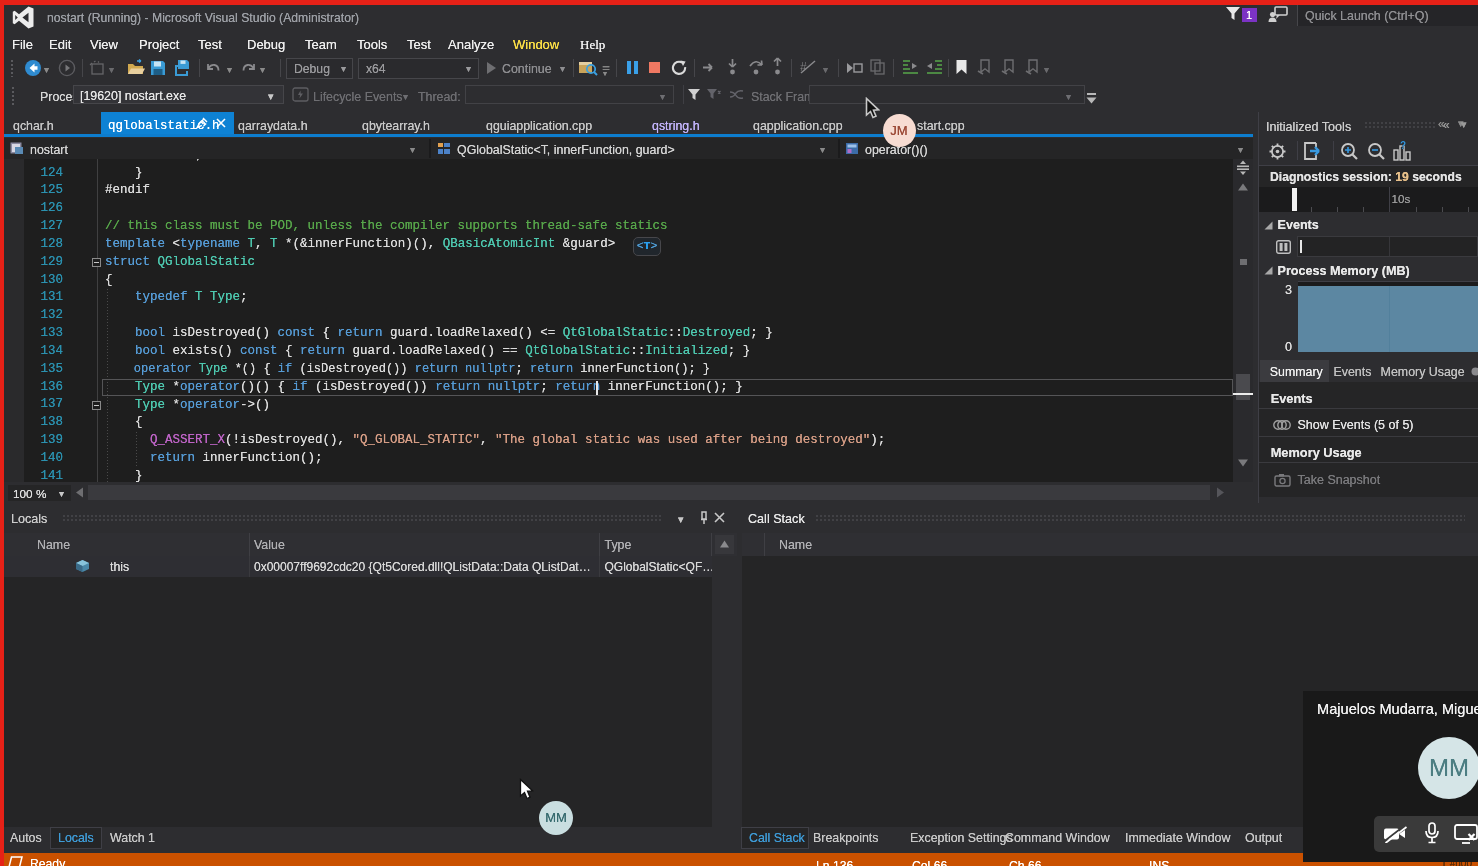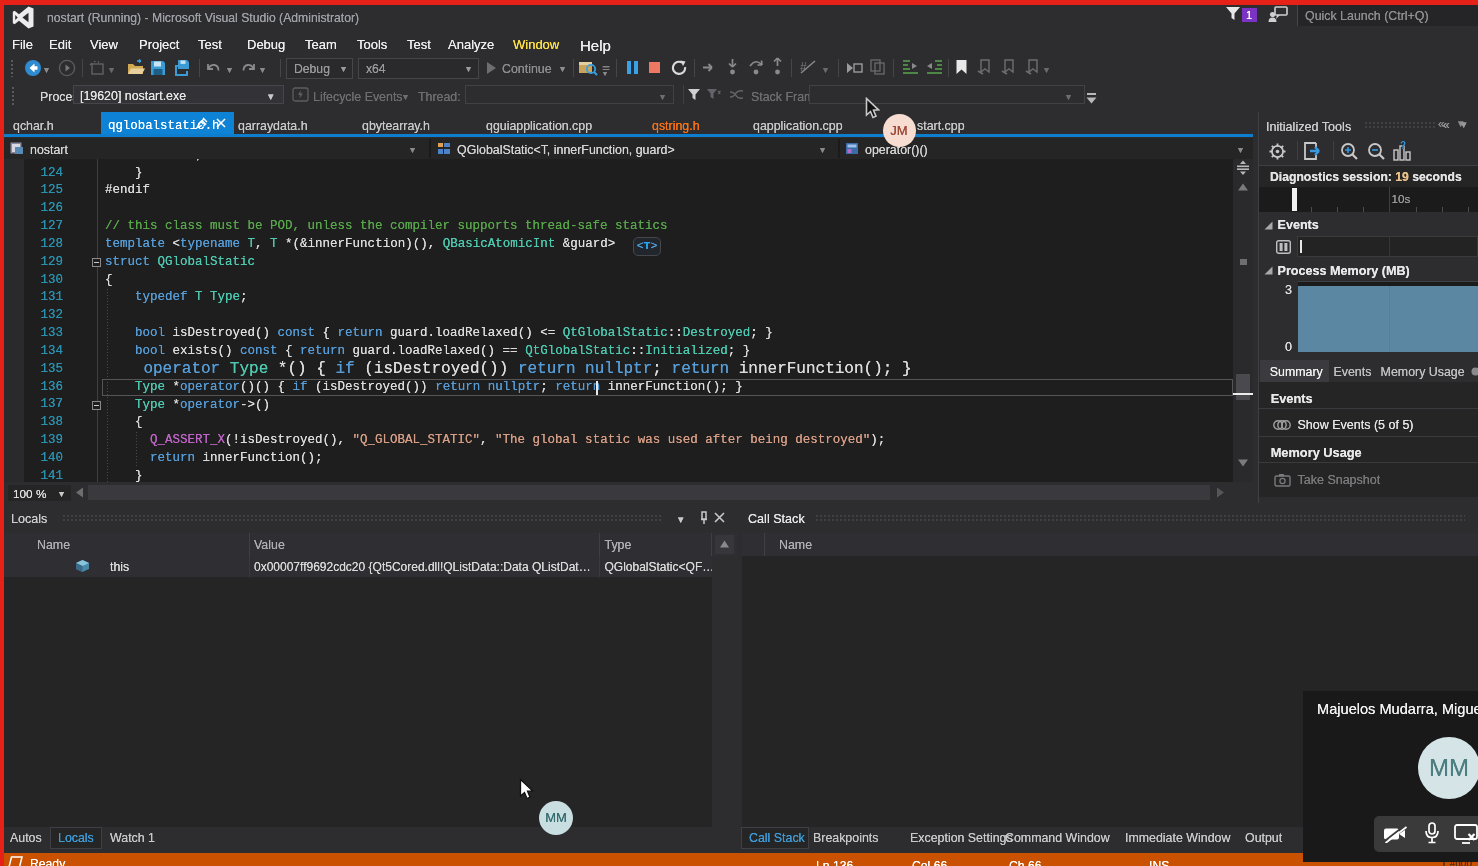--- a/index.html
+++ b/index.html
@@ -29,21 +29,21 @@
 <div class="a" style="left:49px;top:36.5px;font-size:13px;color:#eeeeee;white-space:nowrap;">Edit</div>
 <div class="a" style="left:90px;top:36.5px;font-size:13px;color:#eeeeee;white-space:nowrap;">View</div>
 <div class="a" style="left:139px;top:36.5px;font-size:13px;color:#eeeeee;white-space:nowrap;">Project</div>
 <div class="a" style="left:198px;top:36.5px;font-size:13px;color:#eeeeee;white-space:nowrap;">Test</div>
 <div class="a" style="left:247px;top:36.5px;font-size:13px;color:#eeeeee;white-space:nowrap;">Debug</div>
 <div class="a" style="left:305px;top:36.5px;font-size:13px;color:#eeeeee;white-space:nowrap;">Team</div>
 <div class="a" style="left:357px;top:36.5px;font-size:13px;color:#eeeeee;white-space:nowrap;">Tools</div>
 <div class="a" style="left:407px;top:36.5px;font-size:13px;color:#eeeeee;white-space:nowrap;">Test</div>
 <div class="a" style="left:448px;top:36.5px;font-size:13px;color:#eeeeee;white-space:nowrap;">Analyze</div>
 <div class="a" style="left:513px;top:36.5px;font-size:13px;color:#fde047;white-space:nowrap;">Window</div>
-<div class="a" style="left:580px;top:36.5px;font-size:15px;color:#eeeeee;white-space:nowrap;">Help</div>
+<div class="a" style="left:580px;top:36.5px;font-size:13px;color:#eeeeee;white-space:nowrap;font-family:Liberation Serif, serif;">Help</div>
 <div class="a" style="left:10px;top:59px;width:4px;height:18px;background-image:radial-gradient(#5a5a5e 1px,transparent 1.1px);background-size:4px 4px;"></div>
 <svg class="a" style="left:24px;top:59px" width="18" height="18">
       <circle cx="9" cy="9" r="8" fill="#2f8bd0"></circle>
       <path d="M10.5 4.5 L5.5 9 L10.5 13.5 L10.5 10.8 L13.5 10.8 L13.5 7.2 L10.5 7.2 Z" fill="#fff"></path>
     </svg>
 <div class="a" style="left:44px;top:64px;font-size:10px;color:#8a8a8a;white-space:nowrap;">▾</div>
 <svg class="a" style="left:58px;top:59px" width="18" height="18">
       <circle cx="9" cy="9" r="7.6" fill="none" stroke="#5c5c60" stroke-width="1.4"></circle>
       <path d="M7.5 5.5 L12 9 L7.5 12.5 Z" fill="#77777a"></path>
     </svg>
@@ -200,21 +200,21 @@
 <div class="a" style="left:108px;top:118.5px;font-size:12.4px;color:#ffffff;white-space:nowrap;font-family:Liberation Mono, monospace;">qglobalstatic.h</div>
 <svg class="a" style="left:196px;top:116.5px" width="12" height="13">
       <path d="M7 1 L11 5 M8 1.8 L5.5 4.5 M10.2 6.5 L7.5 9 M6 3.5 L8.5 6 L8.5 8.5 M6 3.5 L3.5 6 L1 10.8 L5.8 8.3" stroke="#fff" stroke-width="1.4" fill="none"></path>
     </svg>
 <svg class="a" style="left:216px;top:118px" width="10" height="10">
       <path d="M1 1 L9 9 M9 1 L1 9" stroke="#fff" stroke-width="1.6"></path>
     </svg>
 <div class="a" style="left:238px;top:118.5px;font-size:12.4px;color:#c8c8c8;white-space:nowrap;">qarraydata.h</div>
 <div class="a" style="left:362px;top:118.5px;font-size:12.4px;color:#c8c8c8;white-space:nowrap;">qbytearray.h</div>
 <div class="a" style="left:486px;top:118.5px;font-size:12.4px;color:#c8c8c8;white-space:nowrap;">qguiapplication.cpp</div>
-<div class="a" style="left:652px;top:118.5px;font-size:12.4px;color:#f97316;white-space:nowrap;">qstring.h</div>
+<div class="a" style="left:652px;top:118.5px;font-size:12.4px;color:#c4b5fd;white-space:nowrap;">qstring.h</div>
 <div class="a" style="left:753px;top:118.5px;font-size:12.4px;color:#c8c8c8;white-space:nowrap;">qapplication.cpp</div>
 <div class="a" style="left:917px;top:118.5px;font-size:12.4px;color:#c8c8c8;white-space:nowrap;">start.cpp</div>
 <div class="a" style="left:1438px;top:117px;font-size:12px;color:#8a8a8a;white-space:nowrap;">«</div>
 <div class="a" style="left:1458px;top:117px;font-size:11px;color:#8a8a8a;white-space:nowrap;">▾</div>
 <div class="a" style="left:4px;top:134.3px;width:1249px;height:3.2px;background:#0d7dce;"></div>
 <div class="a" style="left:4px;top:137.5px;width:1249px;height:21px;background:#252526;"></div>
 <div class="a" style="left:429px;top:139px;width:1.5px;height:19px;background:#1b1b1c;"></div>
 <div class="a" style="left:838px;top:139px;width:1.5px;height:19px;background:#1b1b1c;"></div>
 <svg class="a" style="left:10px;top:142px" width="14" height="13">
       <rect x="0.5" y="0.5" width="11" height="11" fill="#8a8aa0"></rect>
@@ -272,21 +272,21 @@
       <div class="a" style="left:101px;top:-11.85px;font-family:'Liberation Mono',monospace;font-size:12.5px;line-height:17.85px;color:#dcdcdc;white-space:pre;">    return d;</div>
       <div class="a" style="left:101px;top:6px;font-family:'Liberation Mono',monospace;font-size:12.5px;line-height:17.85px;color:#dcdcdc;white-space:pre;">    }</div>
       <div class="a" style="left:101px;top:23.85px;font-family:'Liberation Mono',monospace;font-size:12.5px;line-height:17.85px;color:#dcdcdc;white-space:pre;">#endif</div>
       <div class="a" style="left:101px;top:59.55px;font-family:'Liberation Mono',monospace;font-size:12.5px;line-height:17.85px;color:#dcdcdc;white-space:pre;"><span class="c">// this class must be POD, unless the compiler supports thread-safe statics</span></div>
       <div class="a" style="left:101px;top:77.4px;font-family:'Liberation Mono',monospace;font-size:12.5px;line-height:17.85px;color:#dcdcdc;white-space:pre;"><span class="k">template</span> &lt;<span class="k">typename</span> <span class="t">T</span>, <span class="t">T</span> *(&amp;innerFunction)(), <span class="t">QBasicAtomicInt</span> &amp;guard&gt;</div>
       <div class="a" style="left:101px;top:95.25px;font-family:'Liberation Mono',monospace;font-size:12.5px;line-height:17.85px;color:#dcdcdc;white-space:pre;"><span class="k">struct</span> <span class="t">QGlobalStatic</span></div>
       <div class="a" style="left:101px;top:113.1px;font-family:'Liberation Mono',monospace;font-size:12.5px;line-height:17.85px;color:#dcdcdc;white-space:pre;">{</div>
       <div class="a" style="left:101px;top:130.95px;font-family:'Liberation Mono',monospace;font-size:12.5px;line-height:17.85px;color:#dcdcdc;white-space:pre;">    <span class="k">typedef</span> <span class="t">T</span> <span class="t">Type</span>;</div>
       <div class="a" style="left:101px;top:166.65px;font-family:'Liberation Mono',monospace;font-size:12.5px;line-height:17.85px;color:#dcdcdc;white-space:pre;">    <span class="k">bool</span> isDestroyed() <span class="k">const</span> { <span class="k">return</span> guard.loadRelaxed() &lt;= <span class="t">QtGlobalStatic</span>::<span class="t">Destroyed</span>; }</div>
       <div class="a" style="left:101px;top:184.5px;font-family:'Liberation Mono',monospace;font-size:12.5px;line-height:17.85px;color:#dcdcdc;white-space:pre;">    <span class="k">bool</span> exists() <span class="k">const</span> { <span class="k">return</span> guard.loadRelaxed() == <span class="t">QtGlobalStatic</span>::<span class="t">Initialized</span>; }</div>
-      <div class="a" style="left:101px;top:202.35px;font-family:'Liberation Mono',monospace;font-size:16px;line-height:17.85px;color:#dcdcdc;white-space:pre;">    <span class="k">operator</span> <span class="t">Type</span> *() { <span class="k">if</span> (isDestroyed()) <span class="k">return</span> <span class="k">nullptr</span>; <span class="k">return</span> innerFunction(); }</div>
+      <div class="a" style="left:101px;top:202.35px;font-family:'Liberation Mono',monospace;font-size:12px;line-height:17.85px;color:#dcdcdc;white-space:pre;">    <span class="k">operator</span> <span class="t">Type</span> *() { <span class="k">if</span> (isDestroyed()) <span class="k">return</span> <span class="k">nullptr</span>; <span class="k">return</span> innerFunction(); }</div>
       <div class="a" style="left:101px;top:220.2px;font-family:'Liberation Mono',monospace;font-size:12.5px;line-height:17.85px;color:#dcdcdc;white-space:pre;">    <span class="t">Type</span> *<span class="k">operator</span>()() { <span class="k">if</span> (isDestroyed()) <span class="k">return</span> <span class="k">nullptr</span>; <span class="k">return</span> innerFunction(); }</div>
       <div class="a" style="left:101px;top:238.05px;font-family:'Liberation Mono',monospace;font-size:12.5px;line-height:17.85px;color:#dcdcdc;white-space:pre;">    <span class="t">Type</span> *<span class="k">operator</span>-&gt;()</div>
       <div class="a" style="left:101px;top:255.9px;font-family:'Liberation Mono',monospace;font-size:12.5px;line-height:17.85px;color:#dcdcdc;white-space:pre;">    {</div>
       <div class="a" style="left:101px;top:273.75px;font-family:'Liberation Mono',monospace;font-size:12.5px;line-height:17.85px;color:#dcdcdc;white-space:pre;">      <span class="m">Q_ASSERT_X</span>(!isDestroyed(), <span class="s">"Q_GLOBAL_STATIC"</span>, <span class="s">"The global static was used after being destroyed"</span>);</div>
       <div class="a" style="left:101px;top:291.6px;font-family:'Liberation Mono',monospace;font-size:12.5px;line-height:17.85px;color:#dcdcdc;white-space:pre;">      <span class="k">return</span> innerFunction();</div>
       <div class="a" style="left:101px;top:309.45px;font-family:'Liberation Mono',monospace;font-size:12.5px;line-height:17.85px;color:#dcdcdc;white-space:pre;">    }</div>
       <div class="a" style="left:629px;top:78px;width:28px;height:19px;border:1.5px solid #47474b;background:#20262c;border-radius:5px;font-family:'Liberation Mono',monospace;font-size:11.5px;text-align:center;line-height:16px;"><span style="color:#4f9fd8">&lt;</span><span style="color:#2aa0f0;font-weight:bold">T</span><span style="color:#4f9fd8">&gt;</span></div>
       <div class="a" style="left:592px;top:222.4px;width:1.5px;height:14px;background:#e8e8e8;"></div>
     </div>
 <div class="a" style="left:1233px;top:158.5px;width:20px;height:323.5px;background:#2a2a2d;"></div>

